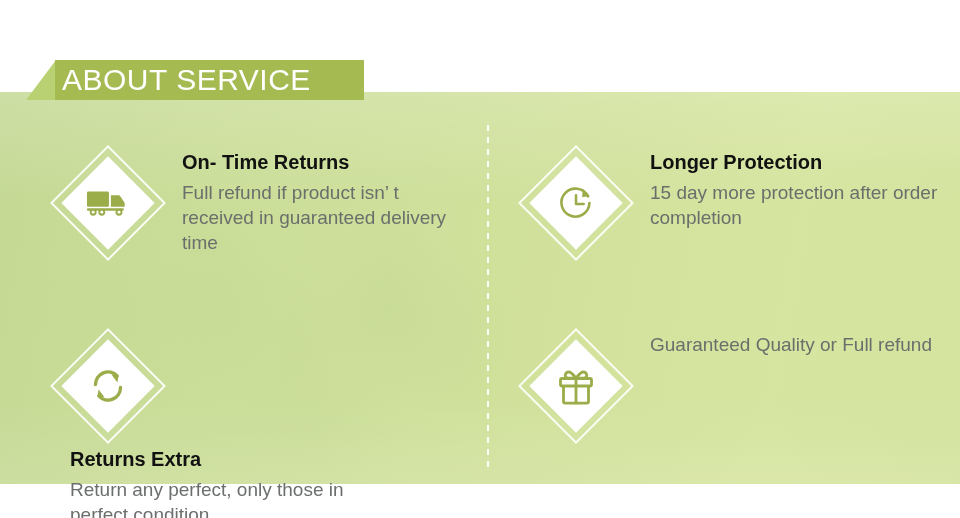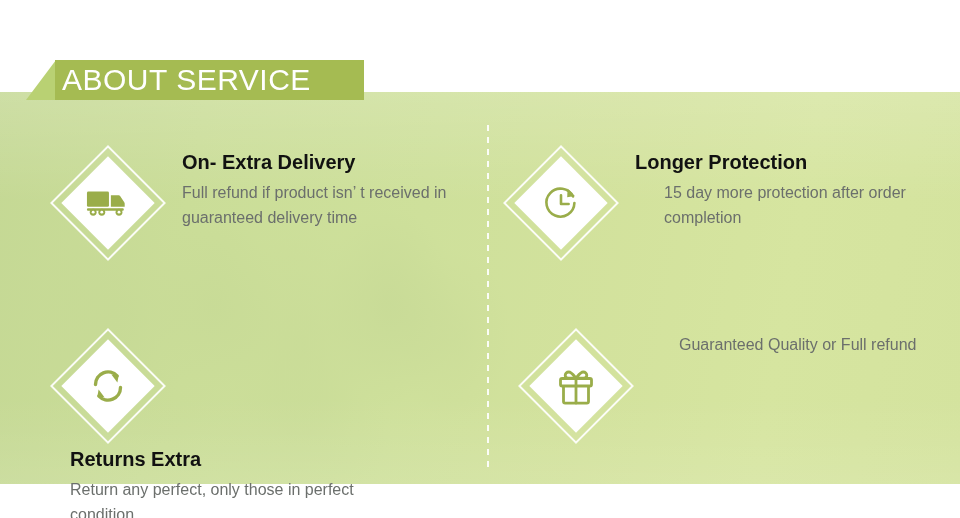--- a/index.html
+++ b/index.html
@@ -114,21 +114,21 @@
     background-size: 2px 12px;
   }
 
   
   .cell {
     position: absolute;
     display: flex;
     align-items: flex-start;
   }
   .cell-tl { left: 52px;  top: 145px; width: 420px; }
-  .cell-tr { left: 505px; top: 145px; width: 420px; }
+  .cell-tr { left: 520px; top: 145px; width: 420px; }
   .cell-bl { left: 52px;  top: 328px; width: 420px; flex-direction: column; }
   .cell-br { left: 520px; top: 328px; width: 420px; }
 
   .diamond {
     position: relative;
     width: 112px;
     height: 112px;
     flex: 0 0 112px;
     margin-top: 2px;
   }
@@ -169,28 +169,28 @@
   }
   .feat-title {
     font-size: 20px;
     font-weight: bold;
     color: #111111;
     line-height: 26px;
     margin: 0 0 5px 0;
     white-space: nowrap;
   }
   .feat-desc {
-    font-size: 16px;
+    font-size: 19px;
     font-weight: 400;
     color: #6b6f6c;
     line-height: 25px;
     margin: 0;
     max-width: 290px;
   }
-  .cell-tr .feat-desc, .cell-br .feat-desc { max-width: 300px; margin-left: 29px; }
+  .cell-tr .feat-desc, .cell-br .feat-desc { max-width: 300px; }
 </style>
 </head>
 <body>
 
 <div id="banner-root">
 
   <div class="panel">
     <div class="photo-layer"></div>
     <div class="photo-tint"></div>
     <div class="panel-sheen"></div>
@@ -216,21 +216,21 @@
           <circle cx="7.5" cy="24.6" r="3.6"></circle>
           <circle cx="16.5" cy="24.6" r="3.6"></circle>
           <circle cx="34.5" cy="24.6" r="3.6"></circle>
           <circle cx="7.5" cy="24.6" r="1.5" fill="#ffffff"></circle>
           <circle cx="16.5" cy="24.6" r="1.5" fill="#ffffff"></circle>
           <circle cx="34.5" cy="24.6" r="1.5" fill="#ffffff"></circle>
         </svg>
       </div>
     </div>
     <div class="cell-text">
-      <p class="feat-title">On- Extra Delivery</p>
+      <p class="feat-title">On- Time Returns</p>
       <p class="feat-desc">Full refund if product isn’ t received in guaranteed delivery time</p>
     </div>
   </div>
 
   <div class="cell cell-tr">
     <div class="diamond">
       <div class="d-outer"></div>
       <div class="d-inner"></div>
       <div class="d-icon">
         <svg width="42" height="42" viewBox="0 0 42 42" fill="none" stroke="#9aad4a" stroke-width="2.6">

